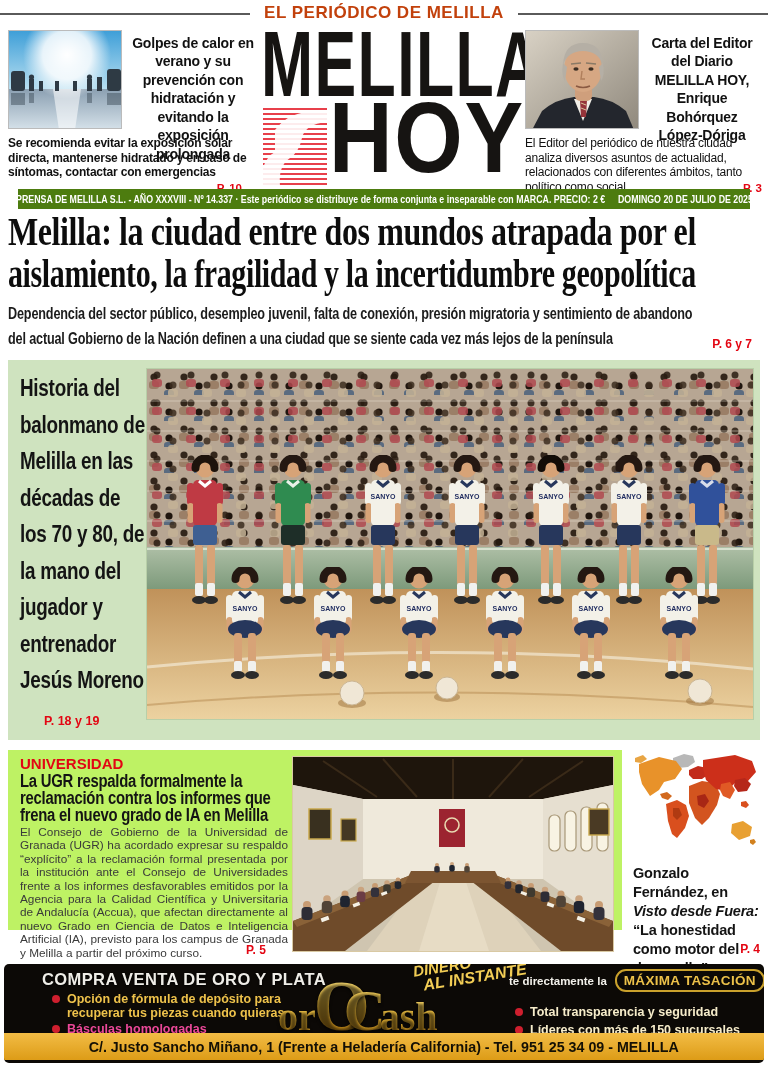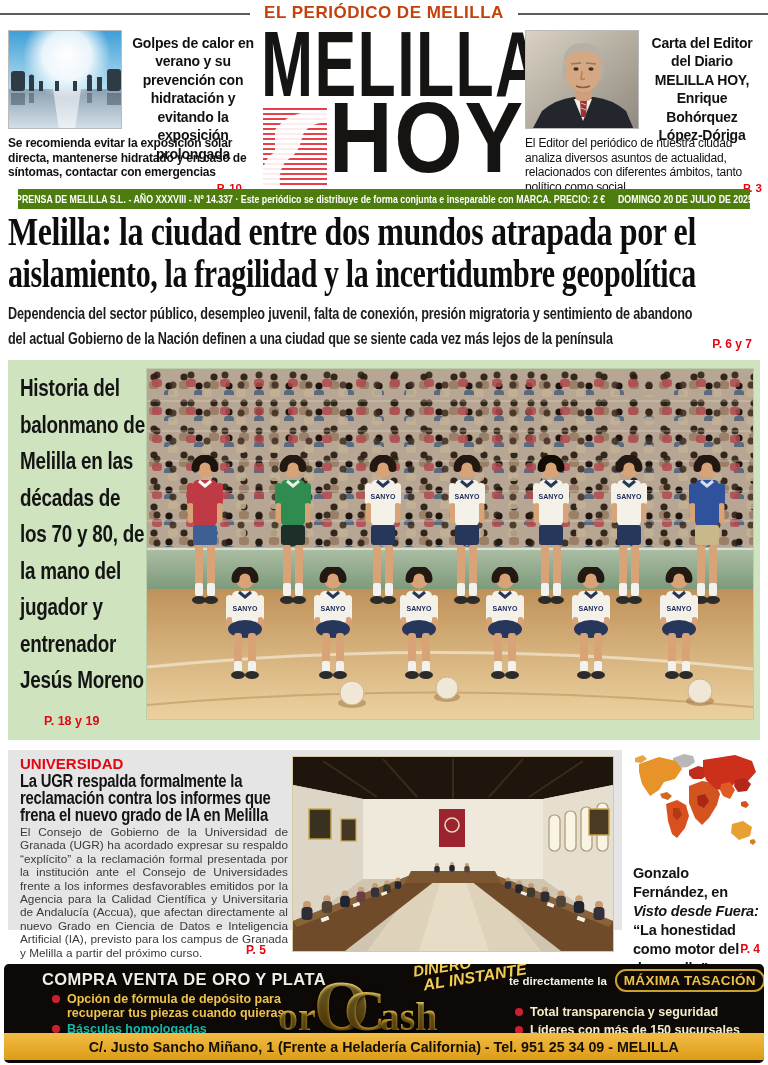--- a/index.html
+++ b/index.html
@@ -54,21 +54,21 @@
     letter-spacing:-.2px; transform:scaleX(.79); transform-origin:left top; color:#1c1c1c; }
   .deck .pref { position:absolute; right:8px; bottom:2px; font-size:12px; }
   
   .green-panel { position:absolute; top:360px; left:8px; width:752px; height:380px; background:#cfe3bf; }
   .sidebar { position:absolute; left:12px; top:10px; width:164px; transform:scaleX(.82); transform-origin:left top; }
   .sidebar span { display:block; white-space:nowrap; font-weight:bold; font-size:23px; line-height:36.5px;
     letter-spacing:-.3px; color:#141414; }
   .hb-pref { position:absolute; left:36px; bottom:12px; font-size:12.5px; }
   .team-photo { position:absolute; left:138px; top:8px; width:608px; height:352px; border:1px solid #b8cfa8; background:#b7a693; }
   
-  .beige-panel { position:absolute; top:750px; left:8px; width:614px; height:180px; background:#e5e5e5; }
+  .beige-panel { position:absolute; top:750px; left:8px; width:614px; height:180px; background:#bef264; }
   .uni-kicker { position:absolute; left:12px; top:5px; color:#e30613; font-weight:bold; font-size:15px; }
   .uni-head { position:absolute; left:12px; top:23px; width:312px; transform:scaleX(.85); transform-origin:left top;
     font-weight:bold; font-size:17.5px; line-height:17px; letter-spacing:-.3px; color:#141414; }
   .uni-body { position:absolute; left:12px; top:76px; width:268px; font-size:11.8px; line-height:13.4px;
     text-align:justify; color:#3a3a3a; }
   .uni-pref { position:absolute; left:238px; top:193px; font-size:12px;text-align:right; }
   .meeting-photo { position:absolute; left:284px; top:6px; width:322px; height:196px; border:1px solid #d9c9a3; background:#e7e0d4; }
   
   .right-col { position:absolute; top:750px; left:630px; width:132px; height:208px; }
   .world-map { position:absolute; left:3px; top:0; width:126px; height:106px; }
@@ -77,21 +77,21 @@
   .op-text .it { font-style:italic; }
   .op-pref { position:absolute; right:2px; bottom:2px; font-size:12px; }
   
   .ad { position:absolute; top:964px; left:4px; width:760px; height:99px; background:#0c0906;
     border-radius:5px; overflow:hidden; }
   .ad-headline { position:absolute; left:38px; top:6px; color:#efede7; font-weight:bold; font-size:16.5px;
     letter-spacing:.4px; text-shadow:0 1px 2px #000; }
   .ad-bullet { display:flex; gap:7px; align-items:flex-start; font-weight:bold; }
   .dot { flex:0 0 auto; width:8px; height:8px; border-radius:50%; background:#cf1f2e; margin-top:3px; }
   .ad-b1 { position:absolute; left:48px; top:28px; width:270px; color:#eec24b; font-size:12.5px; line-height:14px; }
-  .ad-b2 { position:absolute; left:48px; top:58px; width:270px; color:#14b8a6; font-size:12.5px; }
+  .ad-b2 { position:absolute; left:48px; top:58px; width:270px; color:#ec4899; font-size:12.5px; }
   .ad-tagline { position:absolute; left:38px; top:74px; color:#efede7; font-weight:bold; font-size:14px; letter-spacing:1px; }
   .ad-logo { position:absolute; left:274px; top:12px; width:230px; display:flex; align-items:baseline;
     font-family:"Liberation Serif", serif; font-weight:bold; }
   .gold { background:linear-gradient(#f9e07c,#e9b93a 45%,#a66f0c); -webkit-background-clip:text; background-clip:text;
     color:transparent; text-shadow:0 2px 3px rgba(0,0,0,.6); }
   .brand-pre { font-size:40px; }
   .brand-o { font-size:72px; line-height:60px; margin-left:-2px; }
   .brand-c { font-size:58px; margin-left:-26px; }
   .brand-post { font-size:40px; margin-left:-6px; }
   .ad-slogan { position:absolute; left:408px; top:0px; transform:rotate(-9deg); transform-origin:left top;

